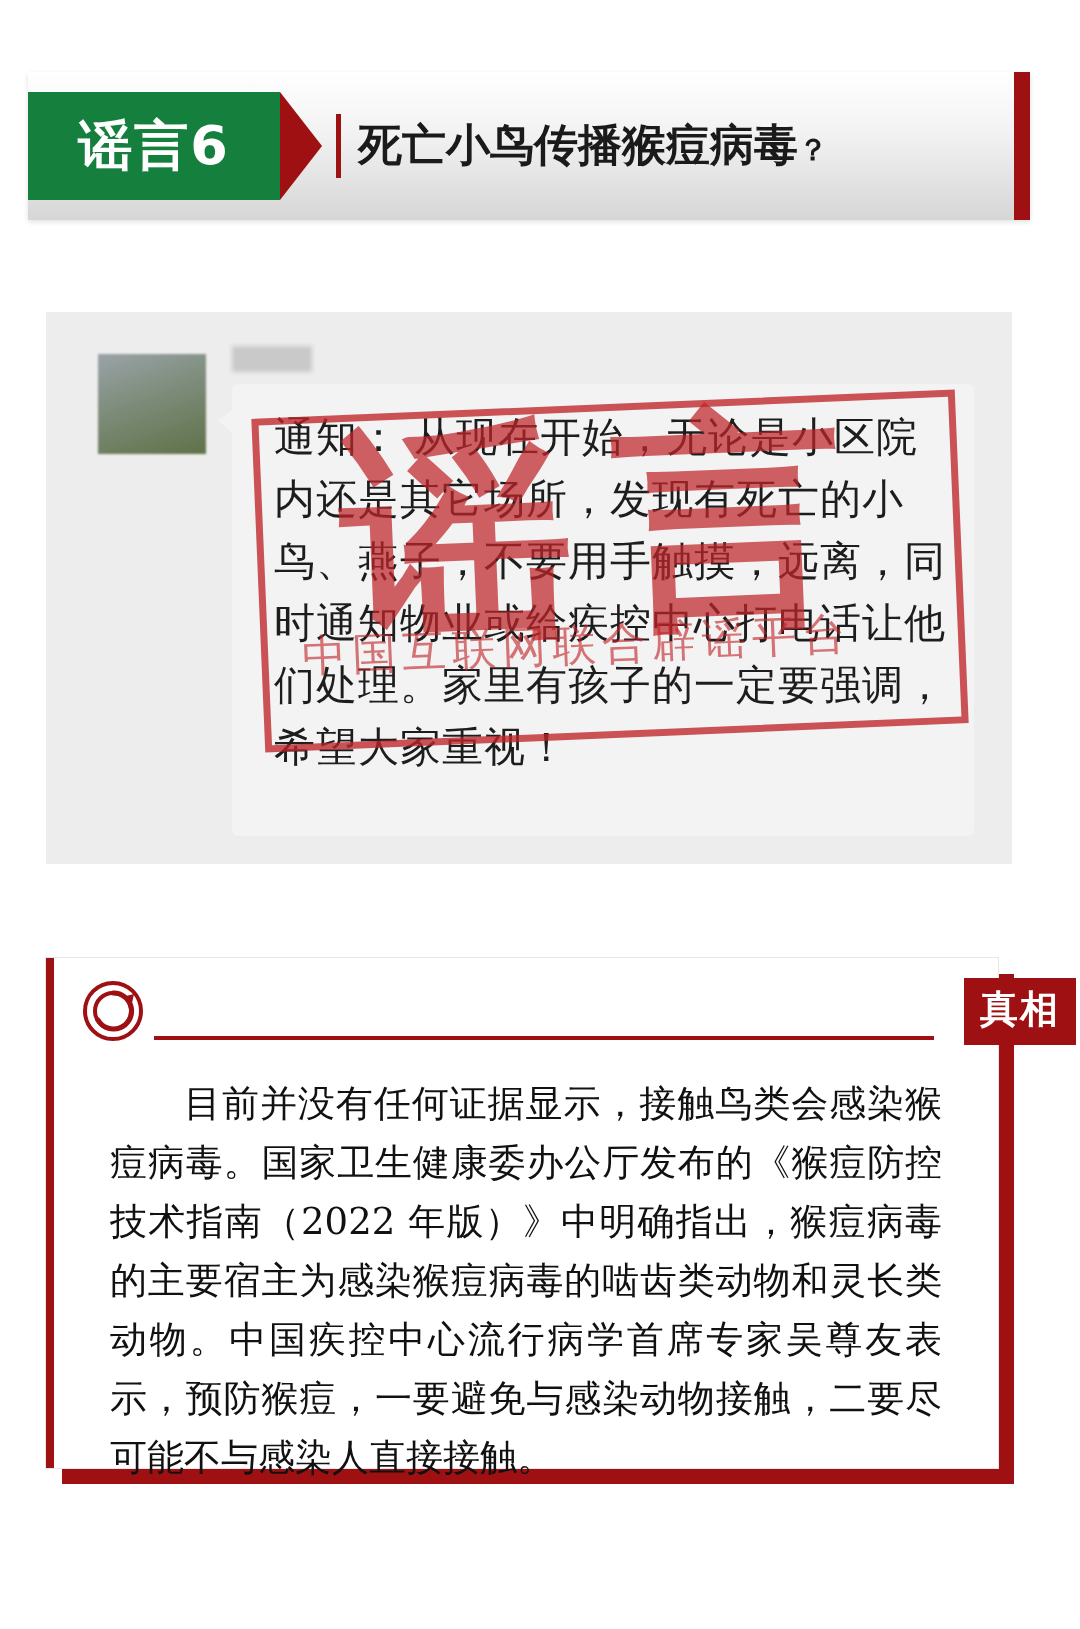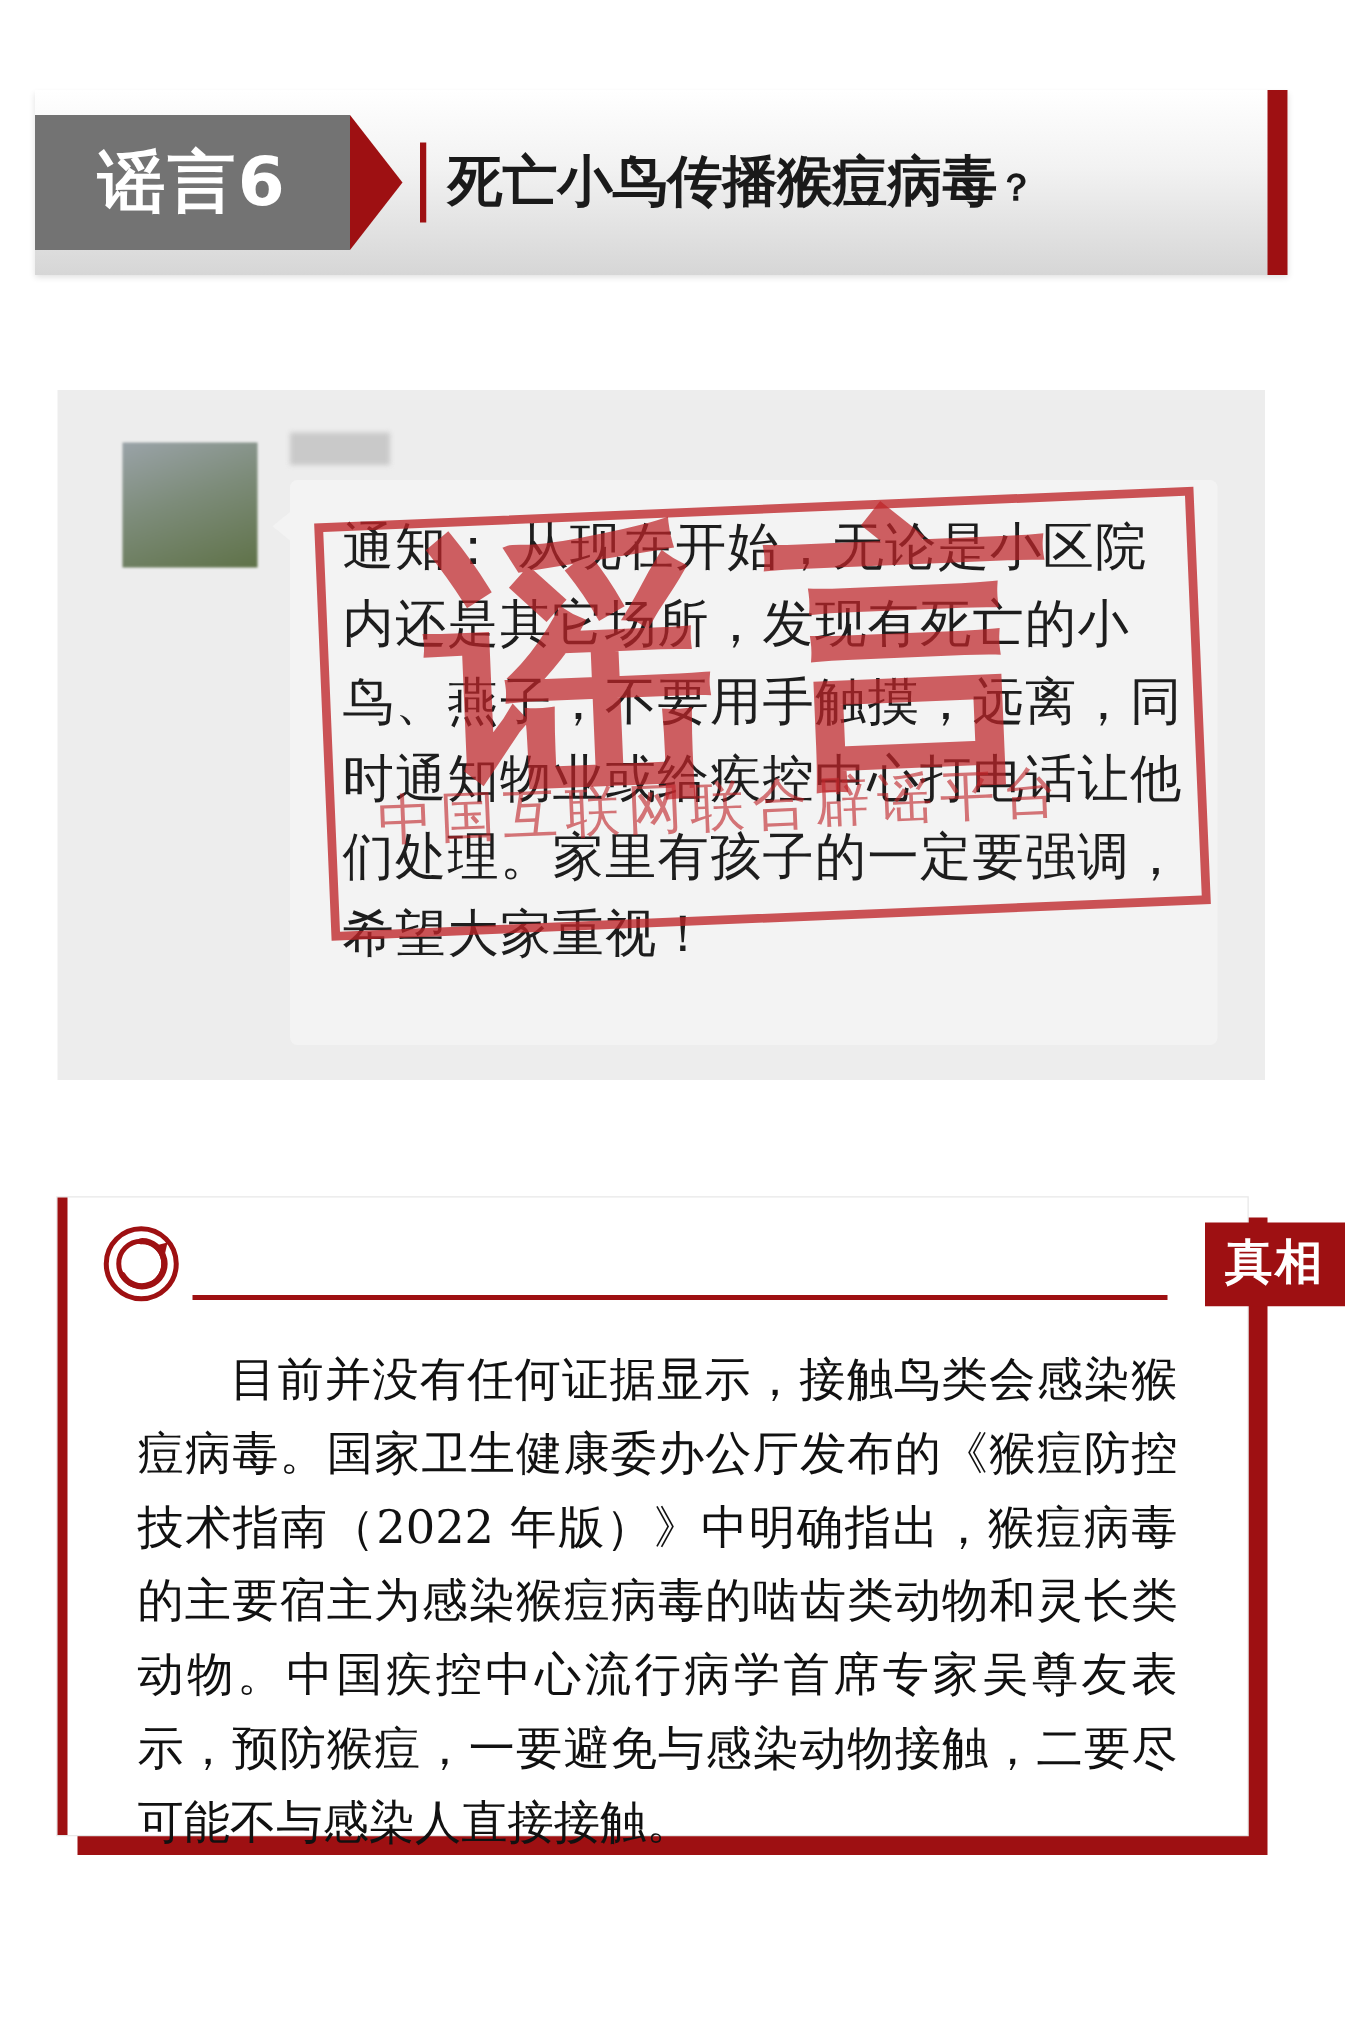--- a/index.html
+++ b/index.html
@@ -37,21 +37,21 @@
     width: 16px;
     height: 148px;
     background: #9e1012;
   }
   .rumor-tag {
     position: absolute;
     left: 0;
     top: 20px;
     height: 108px;
     width: 252px;
-    background: #737373;
+    background: #15803d;
     display: flex;
     align-items: center;
     justify-content: center;
   }
   .rumor-tag-text {
     color: #ffffff;
     font-size: 54px;
     font-weight: bold;
     letter-spacing: 2px;
     font-family: "DejaVu Sans", "Liberation Sans", sans-serif;

